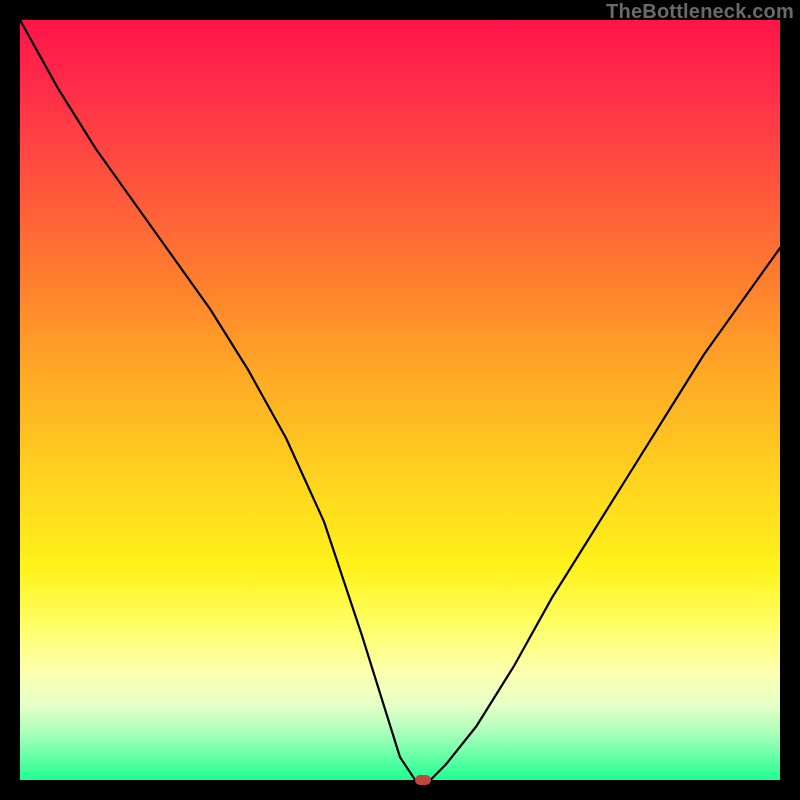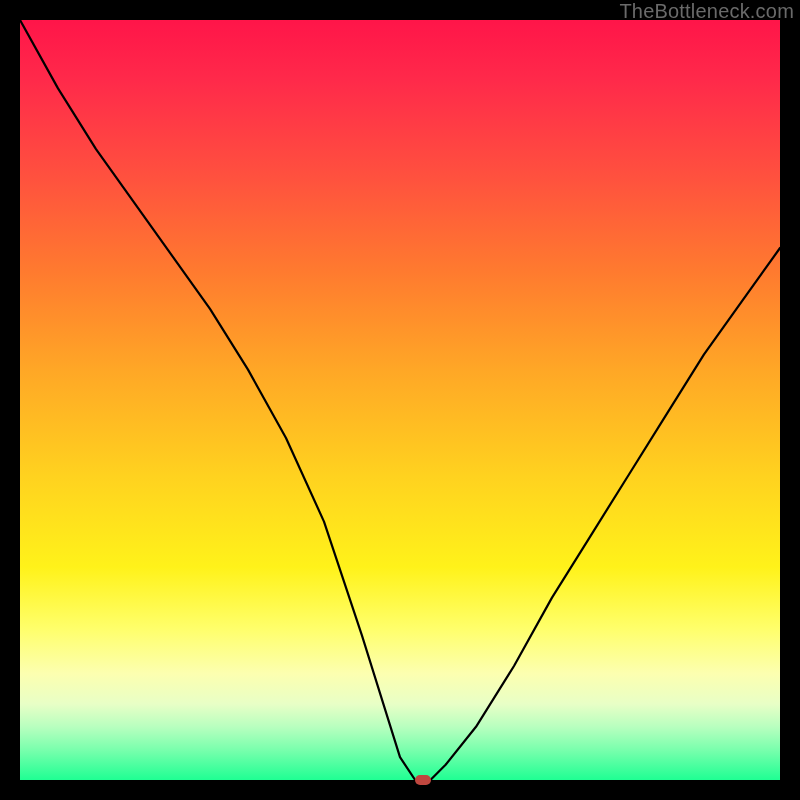--- a/index.html
+++ b/index.html
@@ -9,20 +9,21 @@
     height: 800px;
     background: #000;
     overflow: hidden;
     font-family: Arial, Helvetica, sans-serif;
   }
   .stage {
     position: relative;
     width: 800px;
     height: 800px;
     background: #000;
+    font-weight: bold;
   }
   .plot {
     position: absolute;
     left: 20px;
     top: 20px;
     width: 760px;
     height: 760px;
   }
   .gradient-bg {
     position: absolute;

